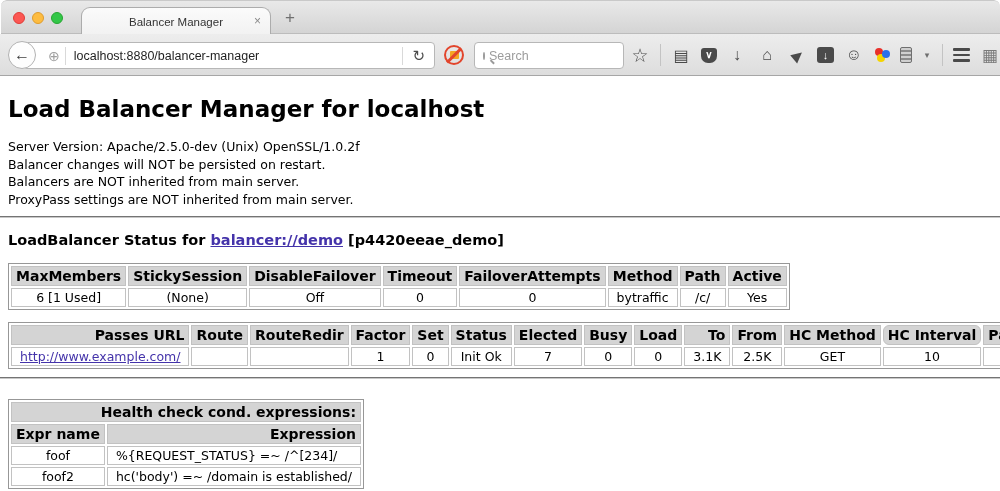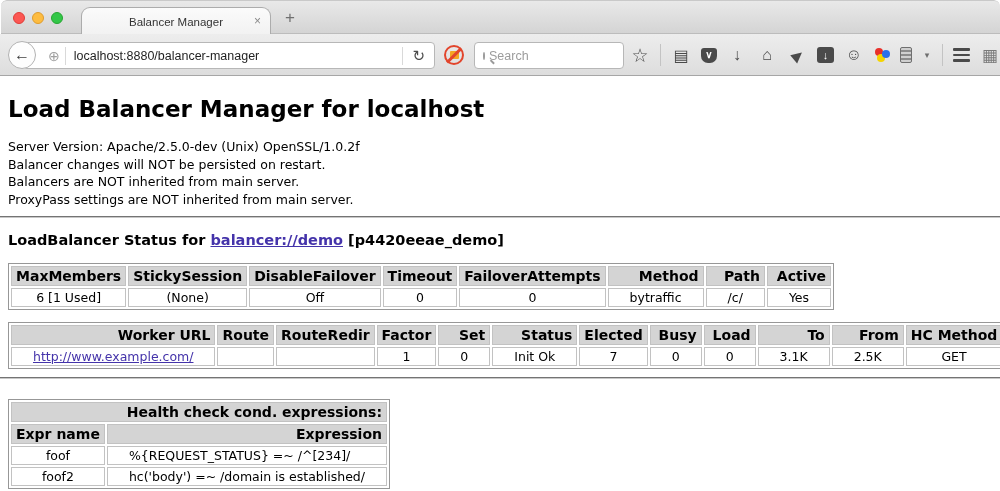--- a/index.html
+++ b/index.html
@@ -111,21 +111,21 @@
   .server-info { margin-top:16px; line-height:17.5px; }
   hr.rule { border:none; border-top:2px groove #c8c8c8; margin:8px -8px 0; }
   .content h3 { margin-top:14px; font-size:14.5px; font-weight:bold; }
   a.plink { color:#4433aa; text-decoration:underline; }
   table.stbl { border-collapse:separate; border-spacing:2px; border:1px solid #979797; background:#fff; }
   table.stbl th {
     background:#d4d4d4; border:1px solid #c2c2c2; font-size:14px; font-weight:bold;
     padding:1px 4px; text-align:right; white-space:nowrap;
   }
   table.stbl td {
-    border:1px solid #c2c2c2; font-size:12.5px; padding:1px 21px; text-align:center; white-space:nowrap;
+    border:1px solid #c2c2c2; font-size:12.5px; padding:1px 8px; text-align:center; white-space:nowrap;
   }
   .tbl-balancer { margin-top:15px; }
   .tbl-worker   { margin-top:12px; }
   .tbl-health   { margin-top:20px; }
   .tbl-worker td.left, .tbl-health td.left { text-align:left; }
   .tbl-balancer th:nth-child(1){min-width:86px;}  .tbl-balancer th:nth-child(2){min-width:98px;}
   .tbl-balancer th:nth-child(3){min-width:102px;} .tbl-balancer th:nth-child(4){min-width:50px;}
   .tbl-balancer th:nth-child(5){min-width:110px;} .tbl-balancer th:nth-child(6){min-width:50px;}
   .tbl-balancer th:nth-child(7){min-width:26px;}  .tbl-balancer th:nth-child(8){min-width:36px;}
   .tbl-worker th:nth-child(1){min-width:152px;} .tbl-worker th:nth-child(2){min-width:36px;}
@@ -240,21 +240,21 @@
         <td>bytraffic</td>
         <td>/c/</td>
         <td>Yes</td>
       </tr>
     </tbody>
       </table>
 
     <table class="stbl tbl-worker">
       <tbody>
           <tr>
-        <th>Worker URL</th>
+        <th>Passes URL</th>
         <th>Route</th>
         <th>RouteRedir</th>
         <th>Factor</th>
         <th>Set</th>
         <th>Status</th>
         <th>Elected</th>
         <th>Busy</th>
         <th>Load</th>
         <th>To</th>
         <th>From</th>

